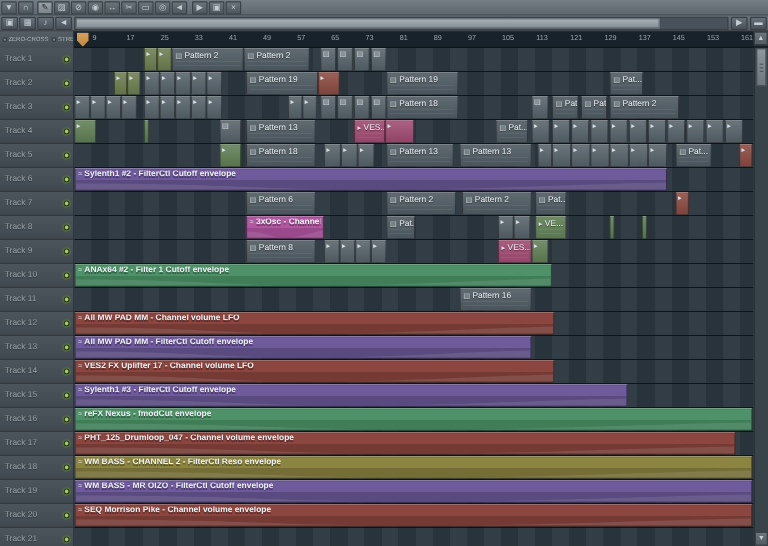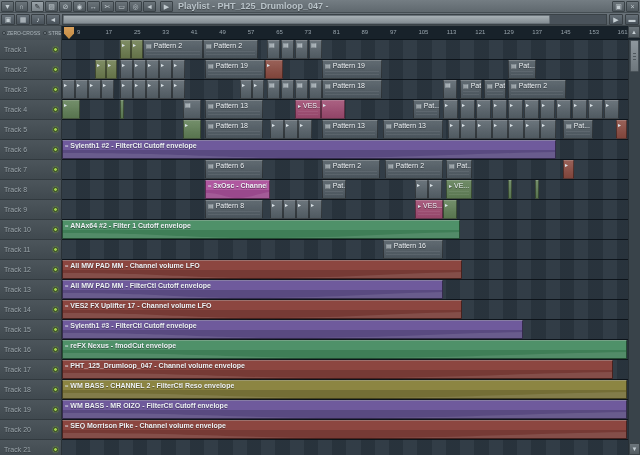--- a/index.html
+++ b/index.html
@@ -135,21 +135,20 @@
         <div class="tb-btn">▨</div>
         <div class="tb-btn">⊘</div>
         <div class="tb-btn">◉</div>
         <div class="tb-btn">↔</div>
         <div class="tb-btn">✂</div>
         <div class="tb-btn">▭</div>
         <div class="tb-btn">◎</div>
         <div class="tb-btn">◄</div>
       </div>
     <div class="tb-btn" id="detach-arrow">▶</div>
-    <span id="window-title">Playlist - PHT_125_Drumloop_047 -</span>
     <div id="win-buttons">
         <div class="tb-btn">▣</div>
         <div class="tb-btn">×</div>
       </div>
   </div>
 
   <div id="toolbar2">
     <div id="t2-buttons" style="display:flex;gap:1px;">
         <div class="t2-btn">▣</div>
         <div class="t2-btn">▦</div>

